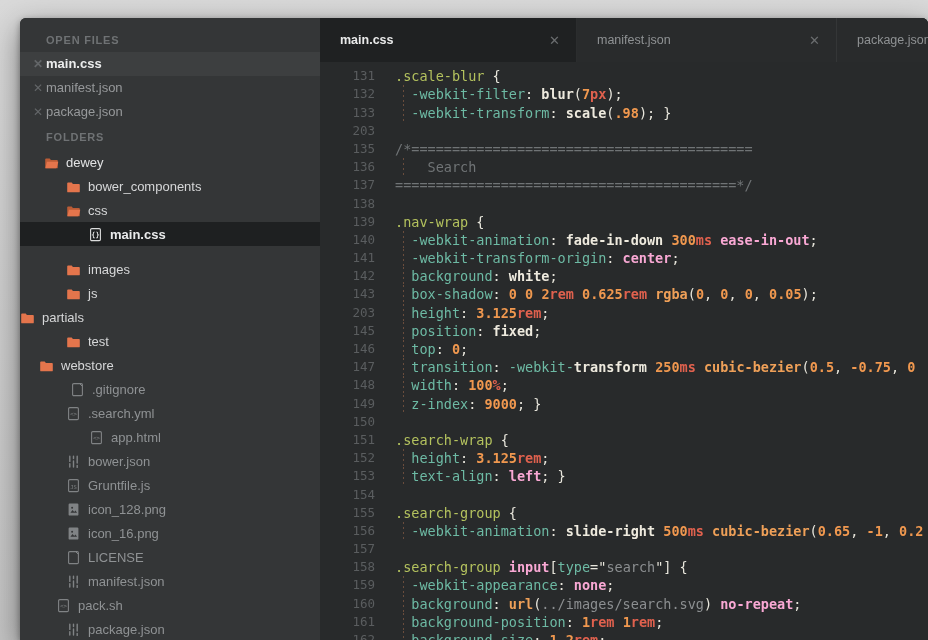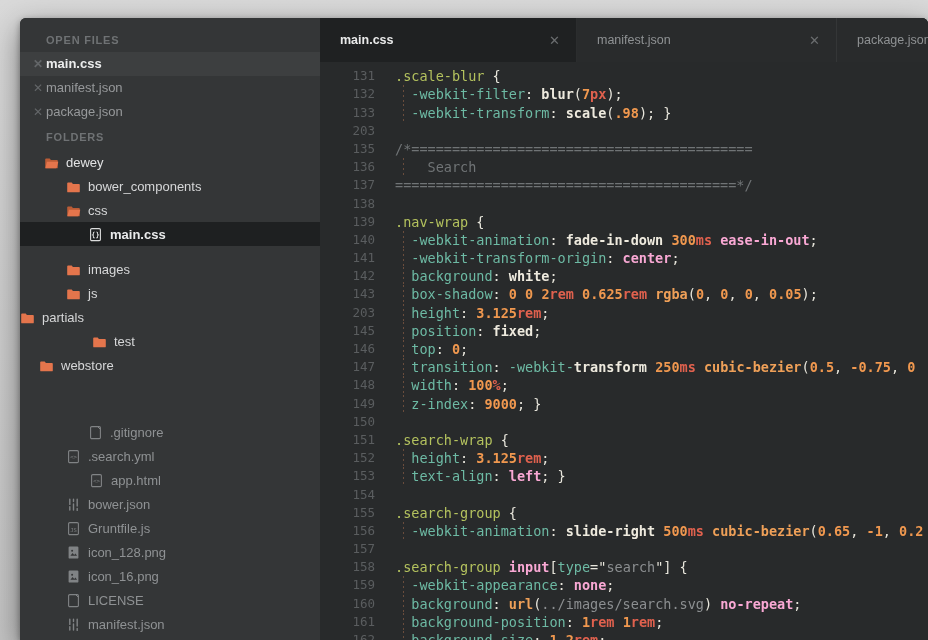--- a/index.html
+++ b/index.html
@@ -119,33 +119,33 @@
                   <path d="M1.2 4.3c0-.5.4-.9.9-.9h3.6l1.2 1.5h6a.9.9 0 0 1 .9.9v6.6a.9.9 0 0 1-.9.9H2.1a.9.9 0 0 1-.9-.9z" fill="#e4754c"></path>
                 </svg></span>
               <span>js</span>
             </div>
             <div class="tree-row folder-label" style="">
               <span class="ticon"><svg width="15" height="15" viewBox="0 0 15 15">
                   <path d="M1.2 4.3c0-.5.4-.9.9-.9h3.6l1.2 1.5h6a.9.9 0 0 1 .9.9v6.6a.9.9 0 0 1-.9.9H2.1a.9.9 0 0 1-.9-.9z" fill="#e4754c"></path>
                 </svg></span>
               <span>partials</span>
             </div>
-            <div class="tree-row folder-label" style="padding-left: 72px;">
+            <div class="tree-row folder-label" style="padding-left: 46px;">
               <span class="ticon"><svg width="15" height="15" viewBox="0 0 15 15">
                   <path d="M1.2 4.3c0-.5.4-.9.9-.9h3.6l1.2 1.5h6a.9.9 0 0 1 .9.9v6.6a.9.9 0 0 1-.9.9H2.1a.9.9 0 0 1-.9-.9z" fill="#e4754c"></path>
                 </svg></span>
               <span>test</span>
             </div>
             <div class="tree-row folder-label" style="padding-left: 19px;">
               <span class="ticon"><svg width="15" height="15" viewBox="0 0 15 15">
                   <path d="M1.2 4.3c0-.5.4-.9.9-.9h3.6l1.2 1.5h6a.9.9 0 0 1 .9.9v6.6a.9.9 0 0 1-.9.9H2.1a.9.9 0 0 1-.9-.9z" fill="#e4754c"></path>
                 </svg></span>
               <span>webstore</span>
             </div>
-            <div class="tree-row" style="padding-left: 68px; margin-top: 43px;">
+            <div class="tree-row" style="padding-left: 50px;">
               <span class="ticon"><svg width="15" height="15" viewBox="0 0 15 15">
                   <rect x="2.6" y="1.6" width="9.8" height="12" rx="1.2" fill="none" stroke="#808385" stroke-width="1.1"></rect>
                   <path d="M9.6 1.6l2.8 2.8" stroke="#808385" stroke-width="1" fill="none"></path>
                 </svg></span>
               <span>.gitignore</span>
             </div>
             <div class="tree-row" style="padding-left: 46px;">
               <span class="ticon"><svg width="15" height="15" viewBox="0 0 15 15">
                   <rect x="2.6" y="1.6" width="9.8" height="12" rx="1.2" fill="none" stroke="#808385" stroke-width="1.1"></rect>
                   <text x="7.5" y="9.8" font-size="6" font-family="monospace" fill="#808385" text-anchor="middle">&lt;&gt;</text>

